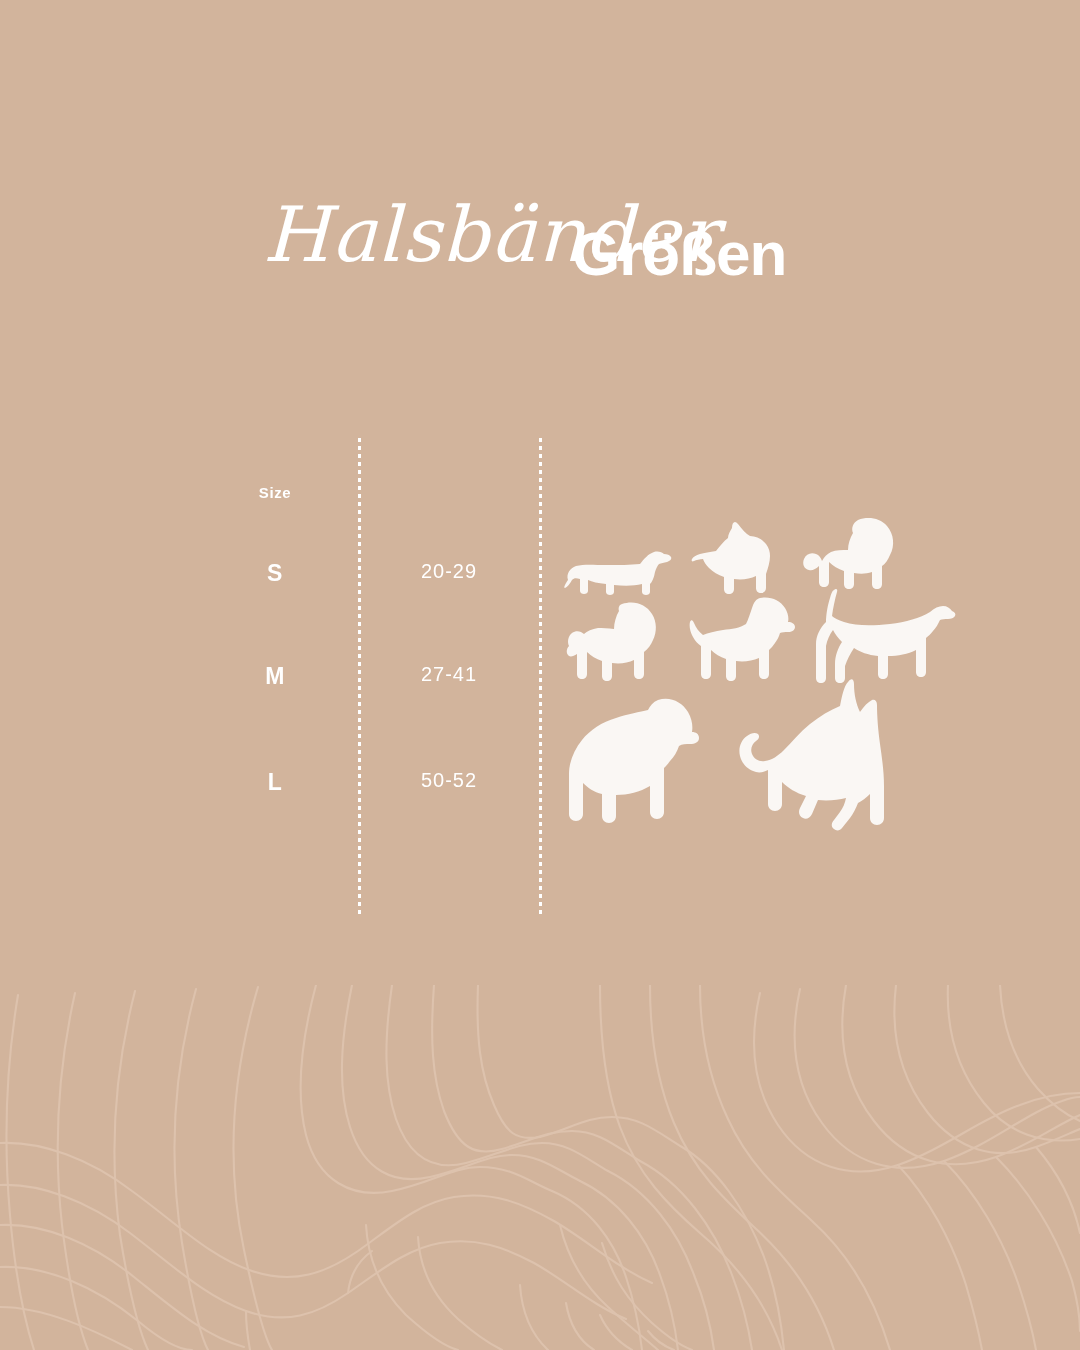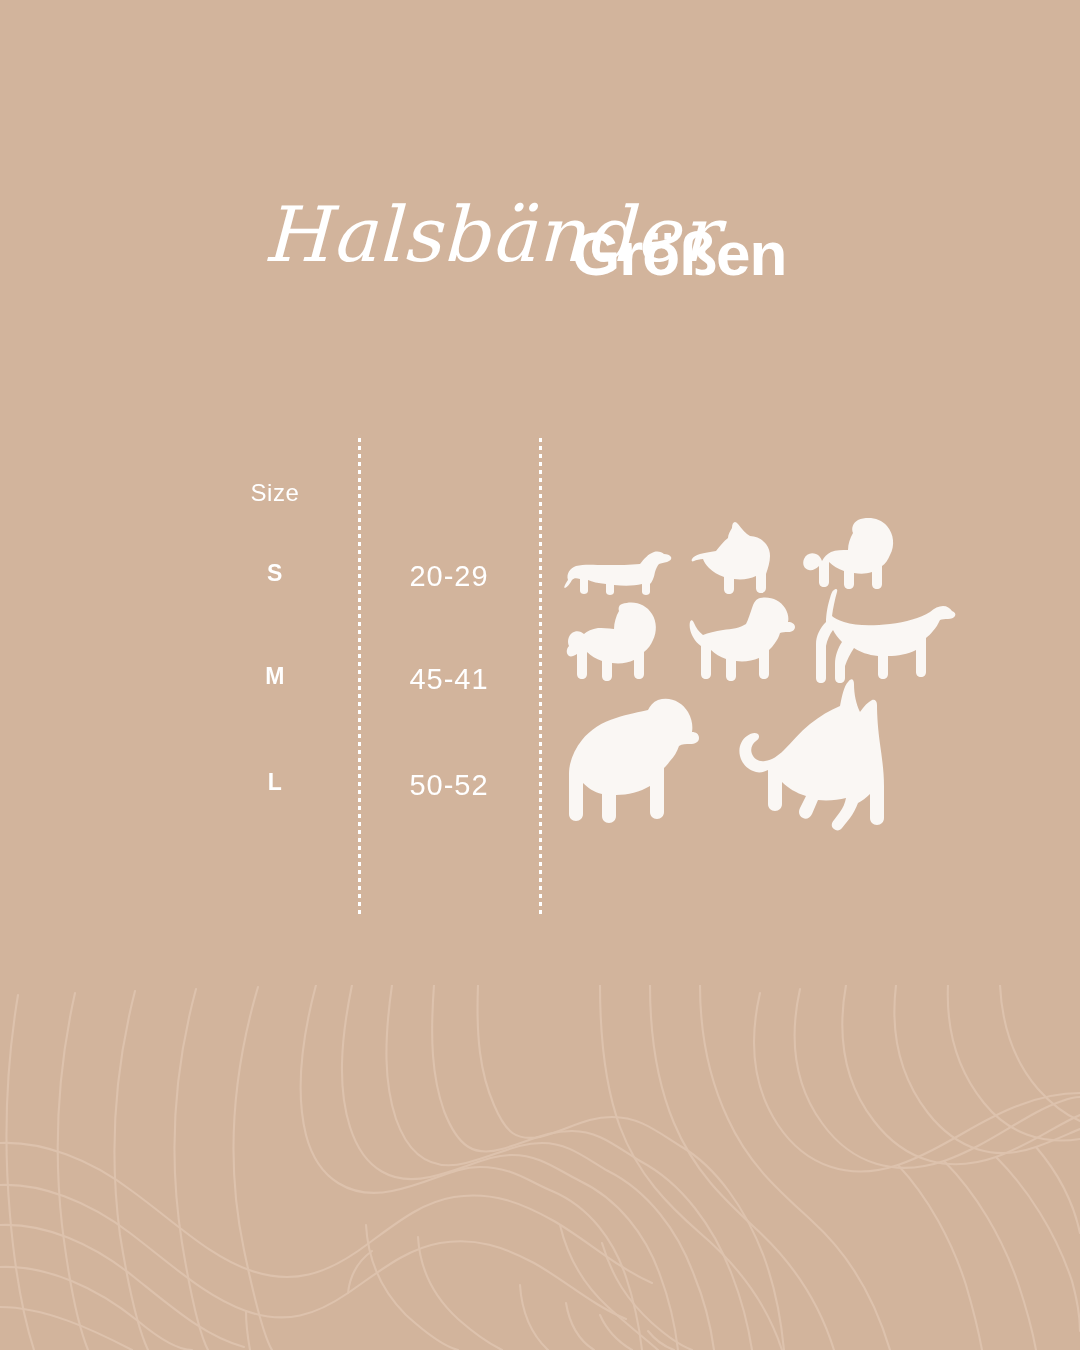--- a/index.html
+++ b/index.html
@@ -87,33 +87,33 @@
   }
   .col-size {
     left: 215px;
     width: 120px;
   }
   .col-meas {
     left: 368px;
     width: 162px;
   }
   .head {
-    font-weight: 400;
-    font-size: 24px;
+    font-weight: 700;
+    font-size: 15px;
     letter-spacing: 0.6px;
     line-height: 26px;
   }
   .val-size {
     font-weight: 700;
     font-size: 23px;
     letter-spacing: 0.5px;
   }
   .val-meas {
     font-weight: 400;
-    font-size: 29px;
+    font-size: 20px;
     letter-spacing: 1px;
   }
   .row-head { top: 50px; }
   .row-s    { top: 130px; }
   .row-m    { top: 233px; }
   .row-l    { top: 339px; }
 
   
   #dogs {
     position: absolute;
@@ -201,21 +201,21 @@
 
     <div class="vline" id="vline-1"></div>
     <div class="vline" id="vline-2"></div>
 
     <div class="cell col-size head row-head">Size</div>
 
     <div class="cell col-size val-size row-s">S</div>
     <div class="cell col-meas val-meas row-s">20-29</div>
 
     <div class="cell col-size val-size row-m">M</div>
-    <div class="cell col-meas val-meas row-m">45-41</div>
+    <div class="cell col-meas val-meas row-m">27-41</div>
 
     <div class="cell col-size val-size row-l">L</div>
     <div class="cell col-meas val-meas row-l">50-52</div>
   </div>
 
   <div id="dogs">
 
     <div class="dog" style="left:16px; top:34px; width:110px; height:62px;">
       <svg viewBox="0 0 110 62">
         <path d="M4,46 C2,40 6,34 12,32 C20,30 30,31 42,31 C56,31 66,31 76,30

